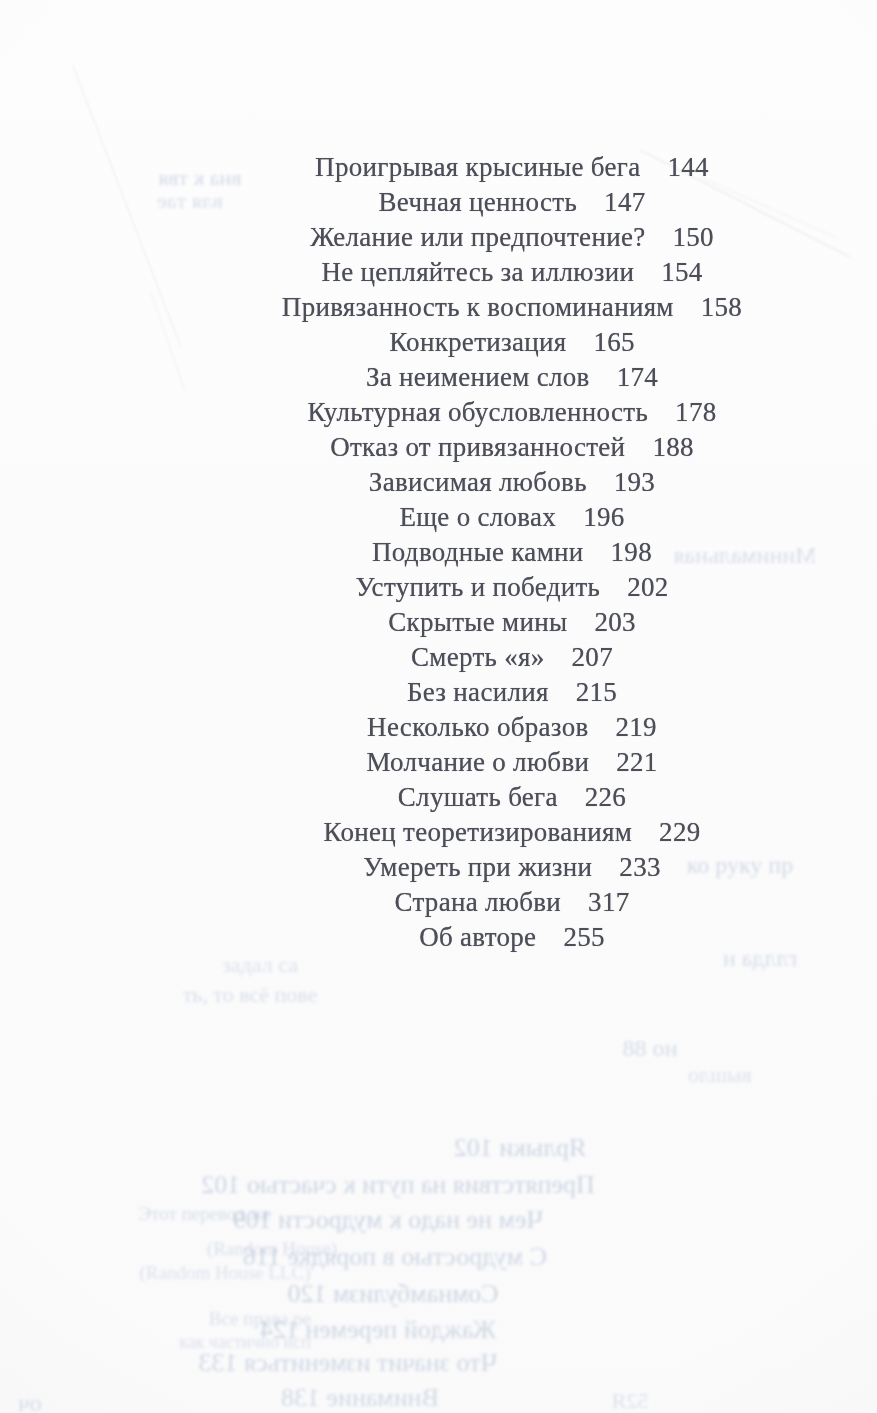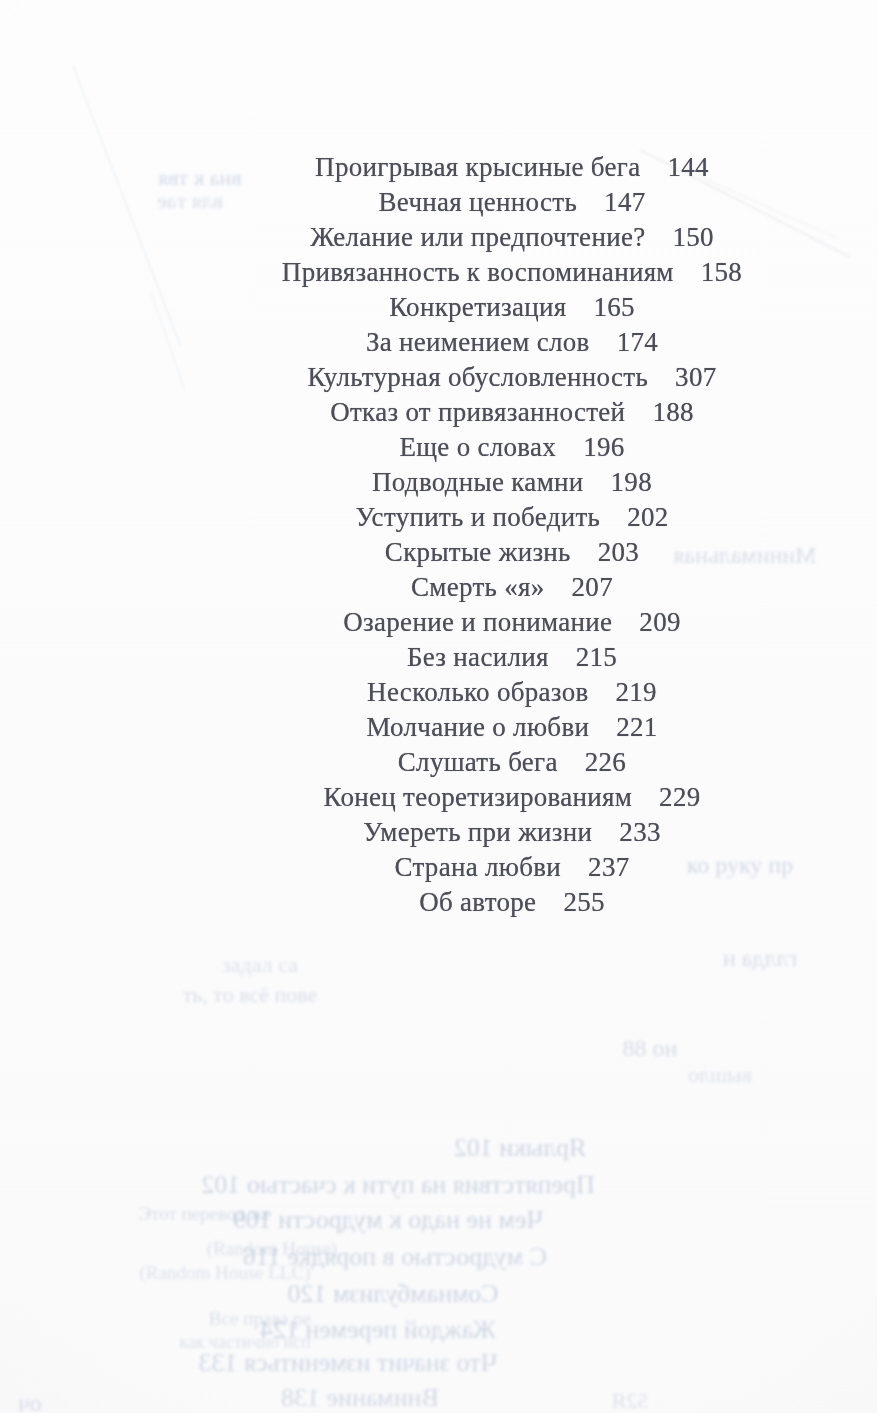--- a/index.html
+++ b/index.html
@@ -133,66 +133,69 @@
   </div>
 
   <div class="toc-line">
     <span class="toc-title">Вечная ценность</span><span class="toc-page">147</span>
   </div>
 
   <div class="toc-line">
     <span class="toc-title">Желание или предпочтение?</span><span class="toc-page">150</span>
   </div>
 
+  <div class="toc-line">
+    <span class="toc-title">Не цепляйтесь за иллюзии</span><span class="toc-page">154</span>
+  </div>
 
   <div class="toc-line">
     <span class="toc-title">Привязанность к воспоминаниям</span><span class="toc-page">158</span>
   </div>
 
   <div class="toc-line">
     <span class="toc-title">Конкретизация</span><span class="toc-page">165</span>
   </div>
 
   <div class="toc-line">
     <span class="toc-title">За неимением слов</span><span class="toc-page">174</span>
   </div>
 
   <div class="toc-line">
-    <span class="toc-title">Культурная обусловленность</span><span class="toc-page">307</span>
+    <span class="toc-title">Культурная обусловленность</span><span class="toc-page">178</span>
   </div>
 
 
   <div class="toc-line">
     <span class="toc-title">Отказ от привязанностей</span><span class="toc-page">188</span>
   </div>
 
+  <div class="toc-line">
+    <span class="toc-title">Зависимая любовь</span><span class="toc-page">193</span>
+  </div>
 
   <div class="toc-line">
     <span class="toc-title">Еще о словах</span><span class="toc-page">196</span>
   </div>
 
   <div class="toc-line">
     <span class="toc-title">Подводные камни</span><span class="toc-page">198</span>
   </div>
 
   <div class="toc-line">
     <span class="toc-title">Уступить и победить</span><span class="toc-page">202</span>
   </div>
 
   <div class="toc-line">
-    <span class="toc-title">Скрытые жизнь</span><span class="toc-page">203</span>
+    <span class="toc-title">Скрытые мины</span><span class="toc-page">203</span>
   </div>
 
   <div class="toc-line">
     <span class="toc-title">Смерть «я»</span><span class="toc-page">207</span>
   </div>
 
-  <div class="toc-line">
-    <span class="toc-title">Озарение и понимание</span><span class="toc-page">209</span>
-  </div>
 
   <div class="toc-line">
     <span class="toc-title">Без насилия</span><span class="toc-page">215</span>
   </div>
 
 
   <div class="toc-line">
     <span class="toc-title">Несколько образов</span><span class="toc-page">219</span>
   </div>
 
@@ -207,21 +210,21 @@
 
   <div class="toc-line">
     <span class="toc-title">Конец теоретизированиям</span><span class="toc-page">229</span>
   </div>
 
   <div class="toc-line">
     <span class="toc-title">Умереть при жизни</span><span class="toc-page">233</span>
   </div>
 
   <div class="toc-line">
-    <span class="toc-title">Страна любви</span><span class="toc-page">237</span>
+    <span class="toc-title">Страна любви</span><span class="toc-page">317</span>
   </div>
 
   <div class="toc-line">
     <span class="toc-title">Об авторе</span><span class="toc-page">255</span>
   </div>
 
 </div>
 
 </div>
 

